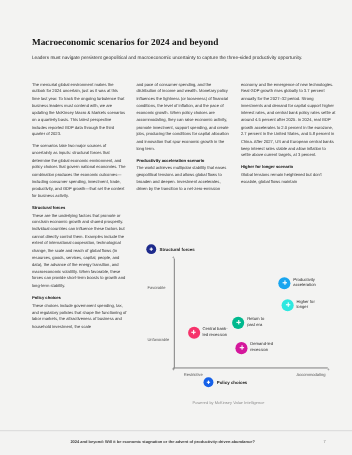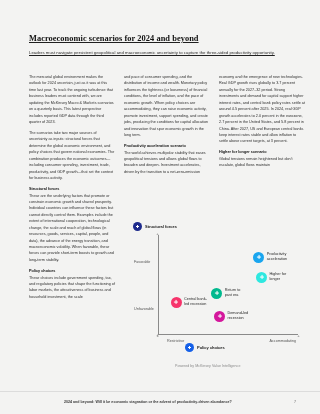--- a/index.html
+++ b/index.html
@@ -23,21 +23,20 @@
     background: #f3f3f2;
     padding: 0;
   }
 
   
   .header {
     position: absolute;
     left: 29px;
     top: 34px;
     right: 24px;
-    text-decoration: underline;
   }
 
   .slide-title {
     font-family: "Liberation Serif", serif;
     font-weight: bold;
     font-size: 8.4px;
     letter-spacing: 0.05px;
     color: #121212;
     line-height: 1.2;
   }

